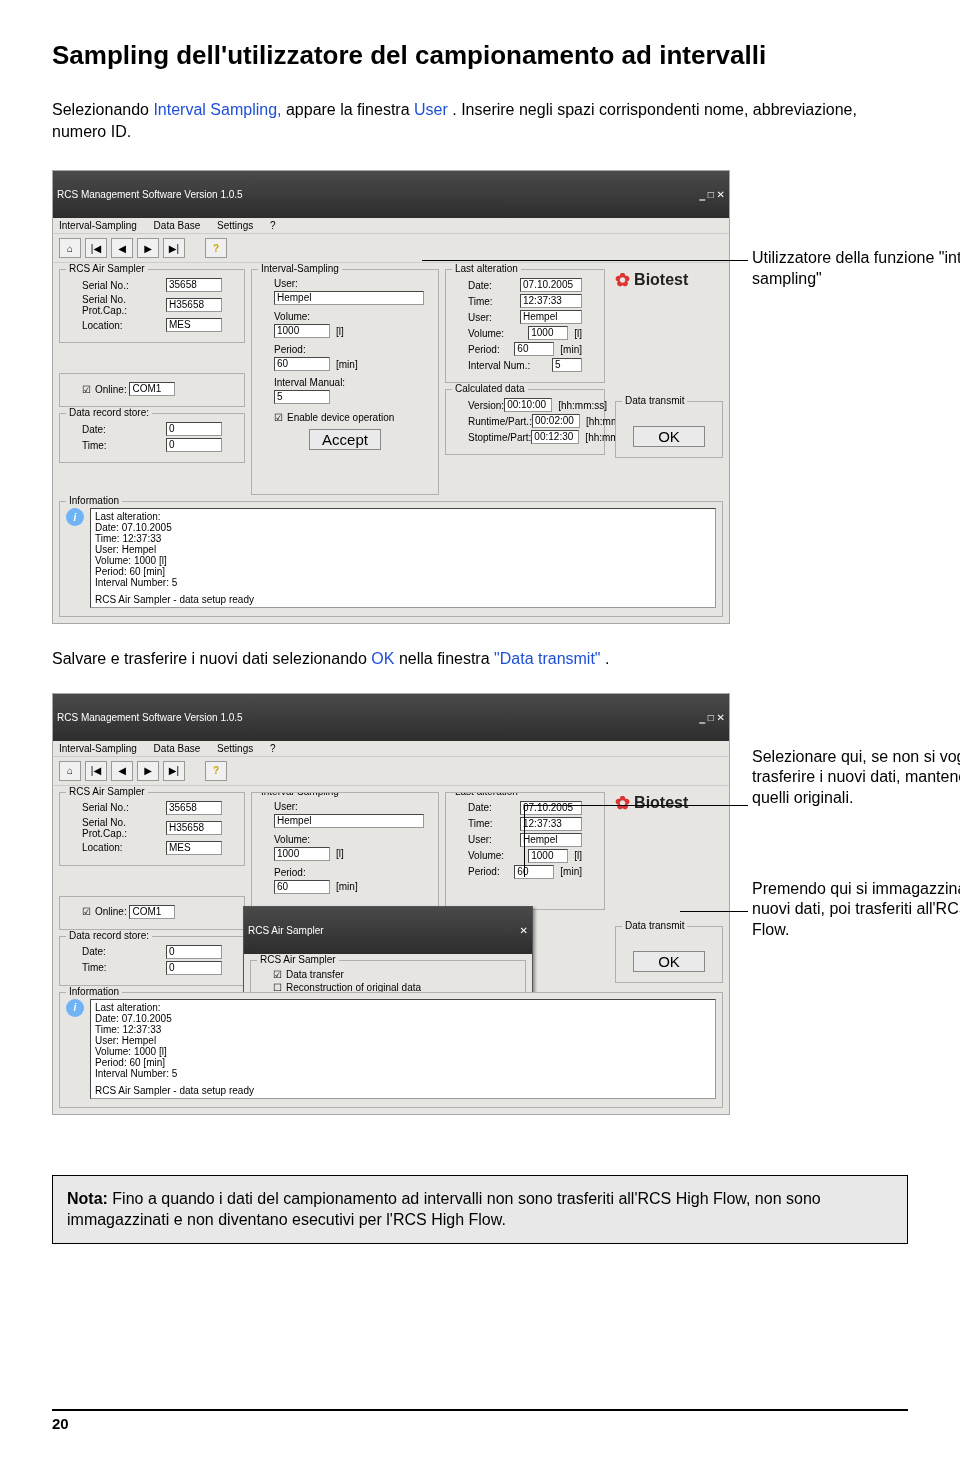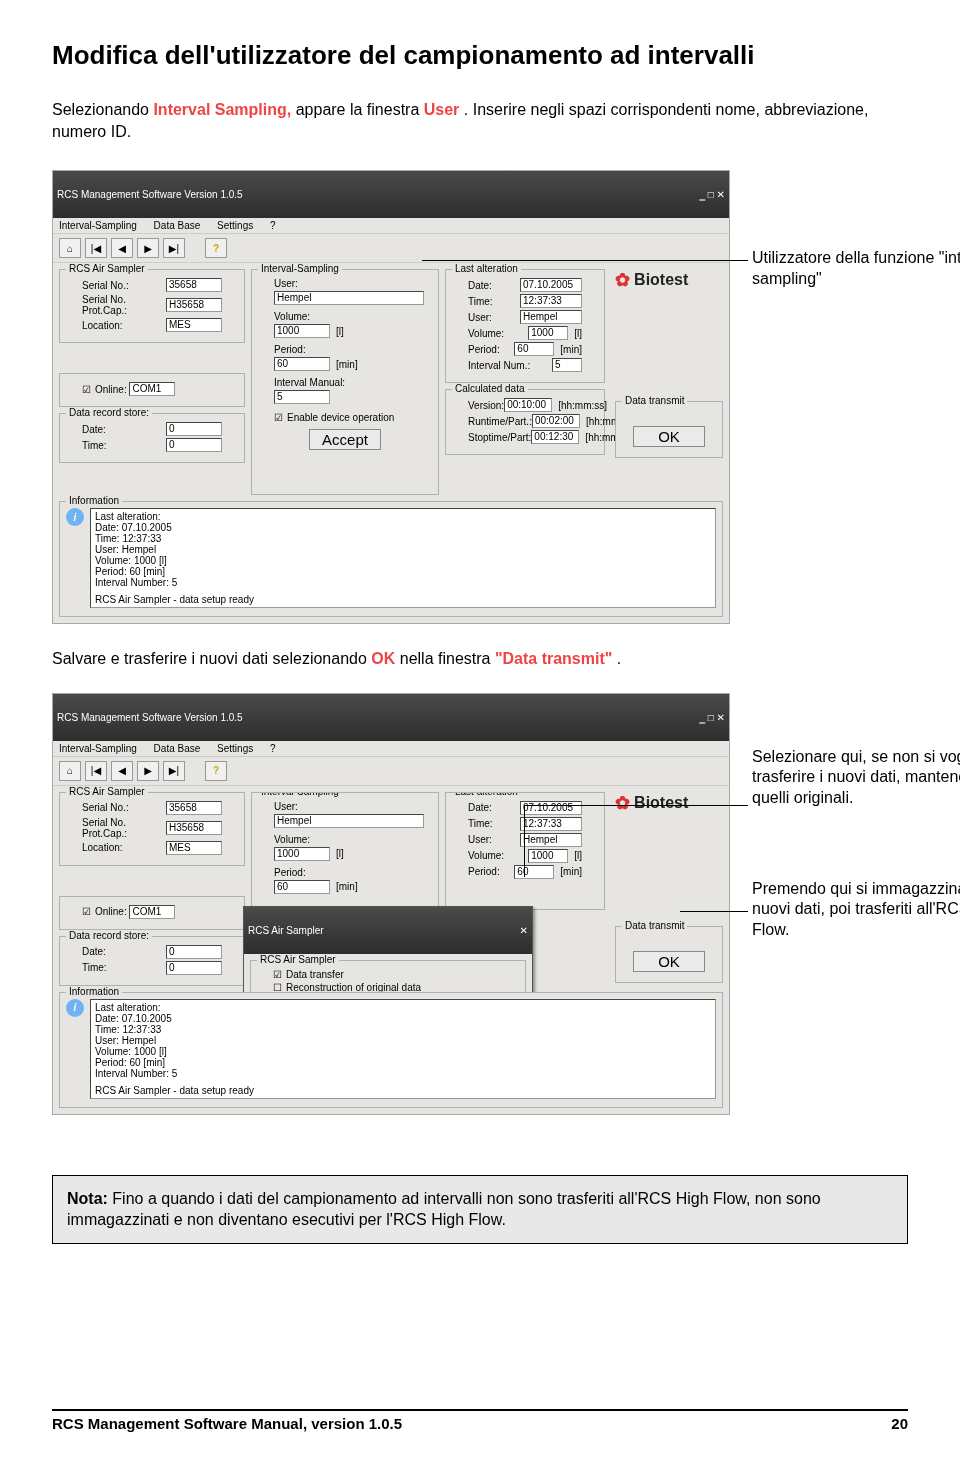--- a/index.html
+++ b/index.html
@@ -11,21 +11,21 @@
     color: #000;
     position: relative;
     padding: 40px 52px 0 52px;
   }
   .heading {
     font-size: 26px;
     font-weight: bold;
     margin-bottom: 28px;
   }
   .intro { font-size: 16px; line-height: 1.35; margin-bottom: 28px; }
-  .blue { color: #ef4444; font-weight: bold; }
+  .blue { color: #1d4ed8; font-weight: normal; }
 
   
   .shot-wrap { position: relative; margin-bottom: 24px; }
   .shot {
     width: 678px;
     background: #e7e5e2;
     border: 1px solid #a8a8a8;
     font-family: "MS Sans Serif", Tahoma, sans-serif;
     font-size: 10px;
     color: #000;
@@ -116,21 +116,21 @@
     border-top: 2px solid #000;
     padding-top: 4px;
     font-size: 15px;
     font-weight: bold;
     display: flex; justify-content: space-between;
   }
 </style>
 </head>
 <body>
 
-<div class="heading">Modifica dell'utilizzatore del campionamento ad intervalli</div>
+<div class="heading">Sampling dell'utilizzatore del campionamento ad intervalli</div>
 
 <p class="intro">
   <span>Selezionando </span>
   <span class="blue">Interval Sampling,</span>
   <span> appare la finestra </span>
   <span class="blue">User</span>
   <span>. Inserire negli spazi corrispondenti nome, abbreviazione, numero ID.</span>
 </p>
 
 <div class="shot-wrap">
@@ -491,15 +491,14 @@
 
   <div class="callout" style="top:186px; left:700px; width:260px">Premendo qui si immagazzinano i nuovi dati, poi trasferiti all'RCS High Flow.</div>
   <div class="line" style="top:218px; left:628px; width:68px; height:1px"></div>
 </div>
 
 <div class="note">
   <b><span>Nota:</span></b><span> Fino a quando i dati del campionamento ad intervalli non sono trasferiti all'RCS High Flow, non sono immagazzinati e non diventano esecutivi per l'RCS High Flow.</span>
 </div>
 
 <div class="footer">
-  <span>RCS Management Software Manual, version 1.0.5</span>
   <span>20</span>
 </div>
 
 </body></html>

